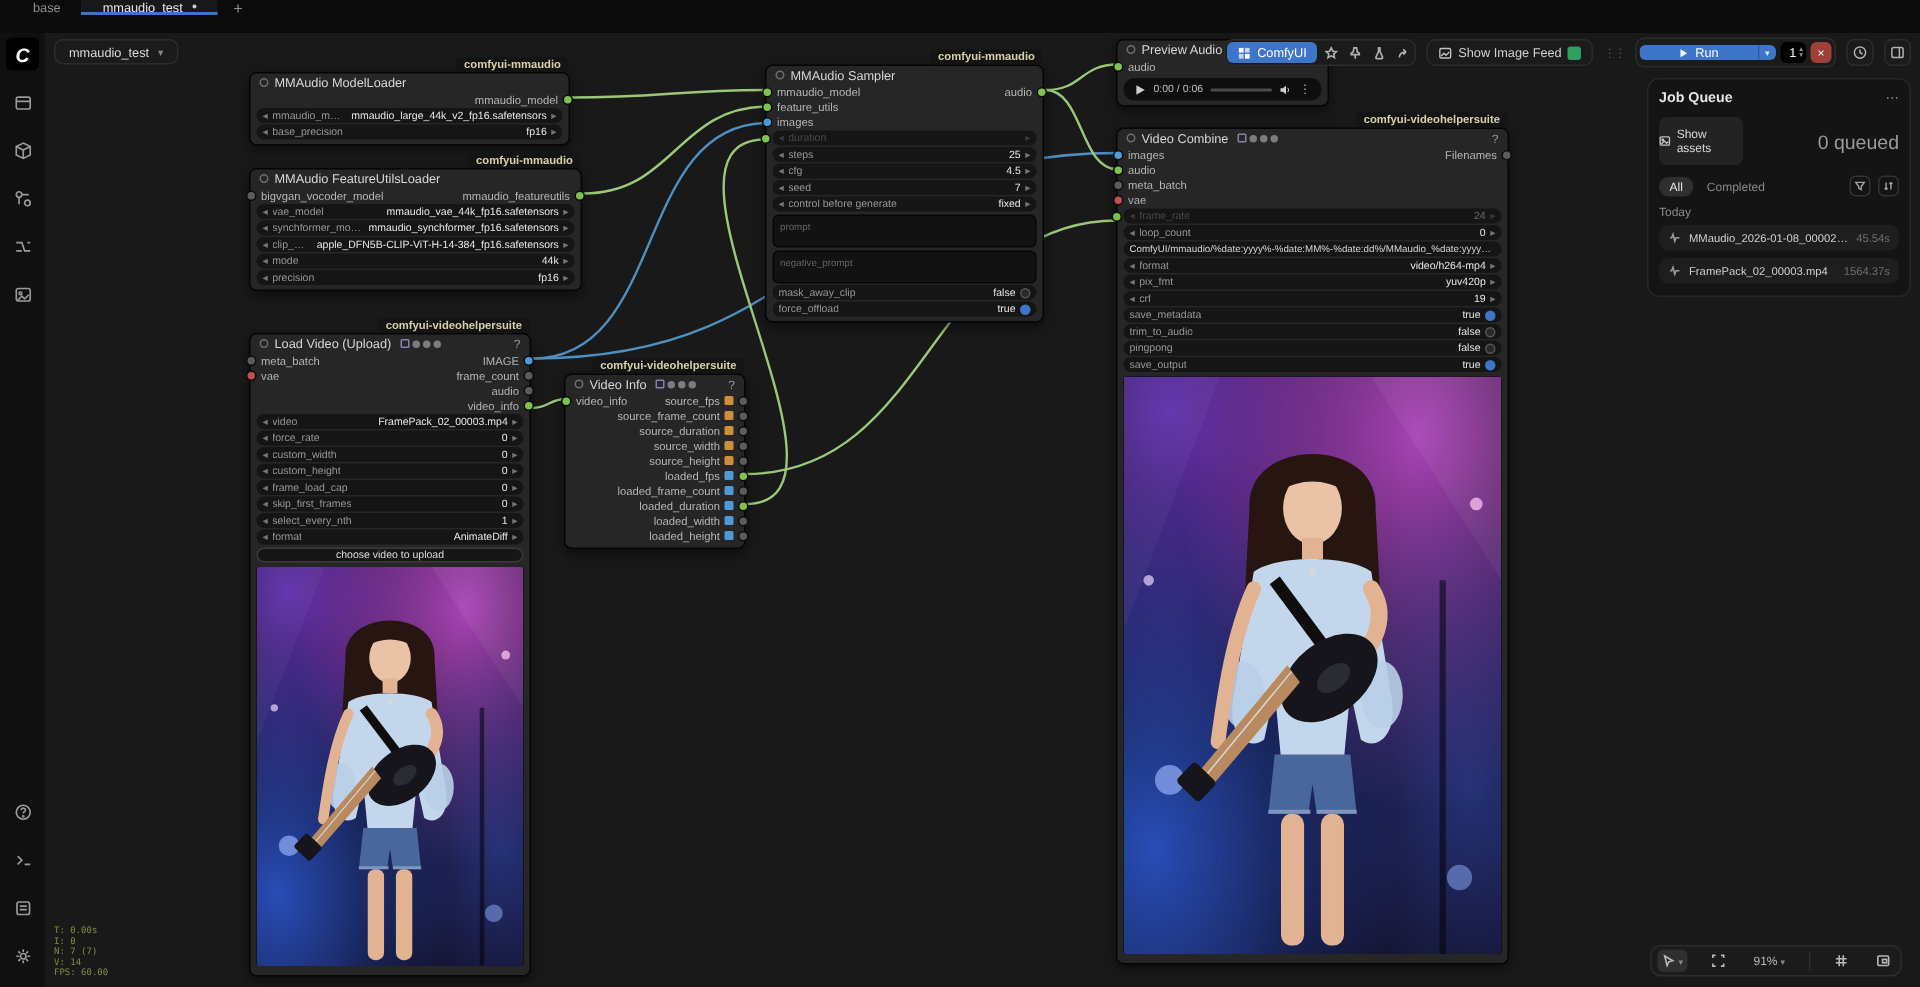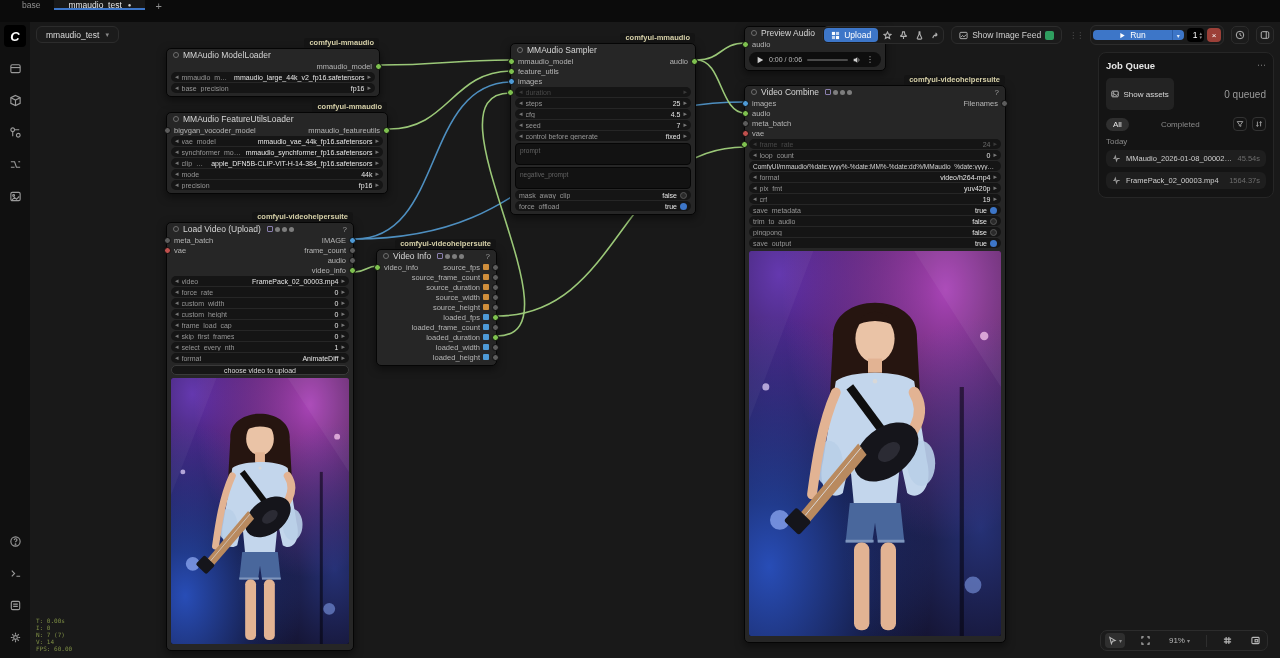--- a/index.html
+++ b/index.html
@@ -94,22 +94,22 @@
   .sqbtn svg{width:10px;height:10px;stroke:#b0b0b0;fill:none;stroke-width:1.2;}
 
   
   .jq{position:absolute;top:52px;right:6px;width:176px;background:#141414;border:1px solid #262626;border-radius:8px;padding:7px 7px 8px;z-index:44;}
   .jq-head{display:flex;align-items:flex-start;justify-content:space-between;margin-bottom:7px;}
   .jq-title{color:#e4e4e4;font-size:9.5px;font-weight:bold;}
   .jq-menu{color:#8a8a8a;font-size:9px;cursor:pointer;}
   .jq-row2{display:flex;align-items:center;gap:6px;margin-bottom:7px;}
   .jq-assets{flex:1;background:#232323;border-radius:5px;height:32px;display:flex;align-items:center;justify-content:center;gap:4px;color:#d8d8d8;font-size:8px;cursor:pointer;}
   .jq-assets svg{width:8px;height:8px;stroke:#c0c0c0;fill:none;stroke-width:1.2;}
-  .jq-queued{color:#9a9a9a;font-size:10px;white-space:nowrap;margin-left:44px;}
-  .jq-filters{display:flex;align-items:center;gap:25px;margin-bottom:6px;}
+  .jq-queued{color:#9a9a9a;font-size:13px;white-space:nowrap;margin-left:44px;}
+  .jq-filters{display:flex;align-items:center;gap:2px;margin-bottom:6px;}
   .pill{background:#2f2f2f;color:#e8e8e8;font-size:8px;border-radius:8px;padding:2px 7px;cursor:pointer;}
   .pill.ghost{background:transparent;color:#8a8a8a;}
   .jq-fic{margin-left:auto;display:flex;gap:5px;}
   .jq-fic span{width:14px;height:14px;border:1px solid #333;border-radius:4px;display:flex;align-items:center;justify-content:center;cursor:pointer;}
   .jq-fic svg{width:8px;height:8px;stroke:#a0a0a0;fill:none;stroke-width:1.2;}
   .jq-sec{color:#8a8a8a;font-size:8px;margin-bottom:4px;}
   .jq-item{display:flex;align-items:center;gap:5px;background:#1e1e1e;border-radius:6px;padding:4px 6px;margin-bottom:5px;cursor:pointer;}
   .jq-item svg{width:9px;height:9px;stroke:#9a9a9a;fill:none;stroke-width:1.2;flex:0 0 auto;}
   .jq-name{flex:1;color:#cfcfcf;font-size:7.5px;white-space:nowrap;overflow:hidden;text-overflow:ellipsis;}
   .jq-time{color:#6d6d6d;font-size:7.5px;white-space:nowrap;}
@@ -759,21 +759,21 @@
 
   <div class="tb">
     <div class="grp">
       <div class="btn-blue">
         <svg width="9" height="9" viewBox="0 0 10 10">
             <rect x="1" y="1" width="3.5" height="3.5" fill="#fff"></rect>
             <rect x="5.5" y="1" width="3.5" height="3.5" fill="#fff" opacity=".7"></rect>
             <rect x="1" y="5.5" width="3.5" height="3.5" fill="#fff" opacity=".7"></rect>
             <rect x="5.5" y="5.5" width="3.5" height="3.5" fill="#fff"></rect>
           </svg>
-        <span>Upload</span>
+        <span>ComfyUI</span>
       </div>
       <div class="tbi">
           <svg viewBox="0 0 10 10">
             <path d="M5 1l1.2 2.5 2.6.3-2 1.8.6 2.7L5 6.9 2.6 8.3l.6-2.7-2-1.8 2.6-.3z"></path>
           </svg>
         </div>
       <div class="tbi">
           <svg viewBox="0 0 10 10">
             <path d="M4 1h2l.5 3 1.5 1v1H2V5l1.5-1zM5 6v3"></path>
           </svg>

